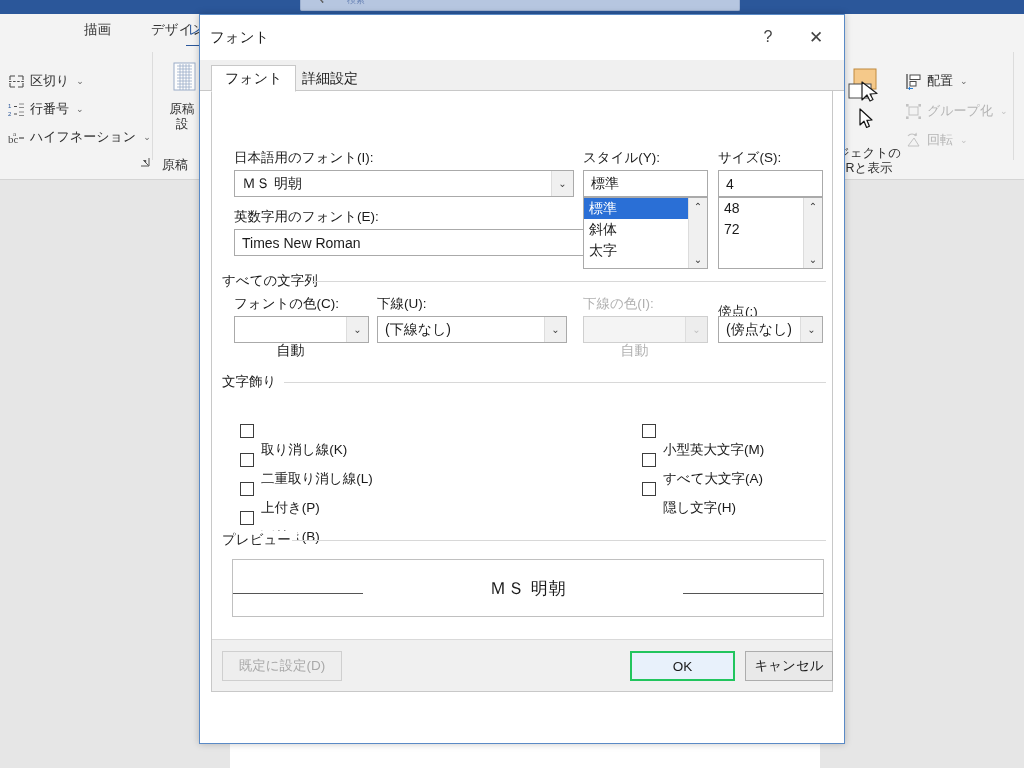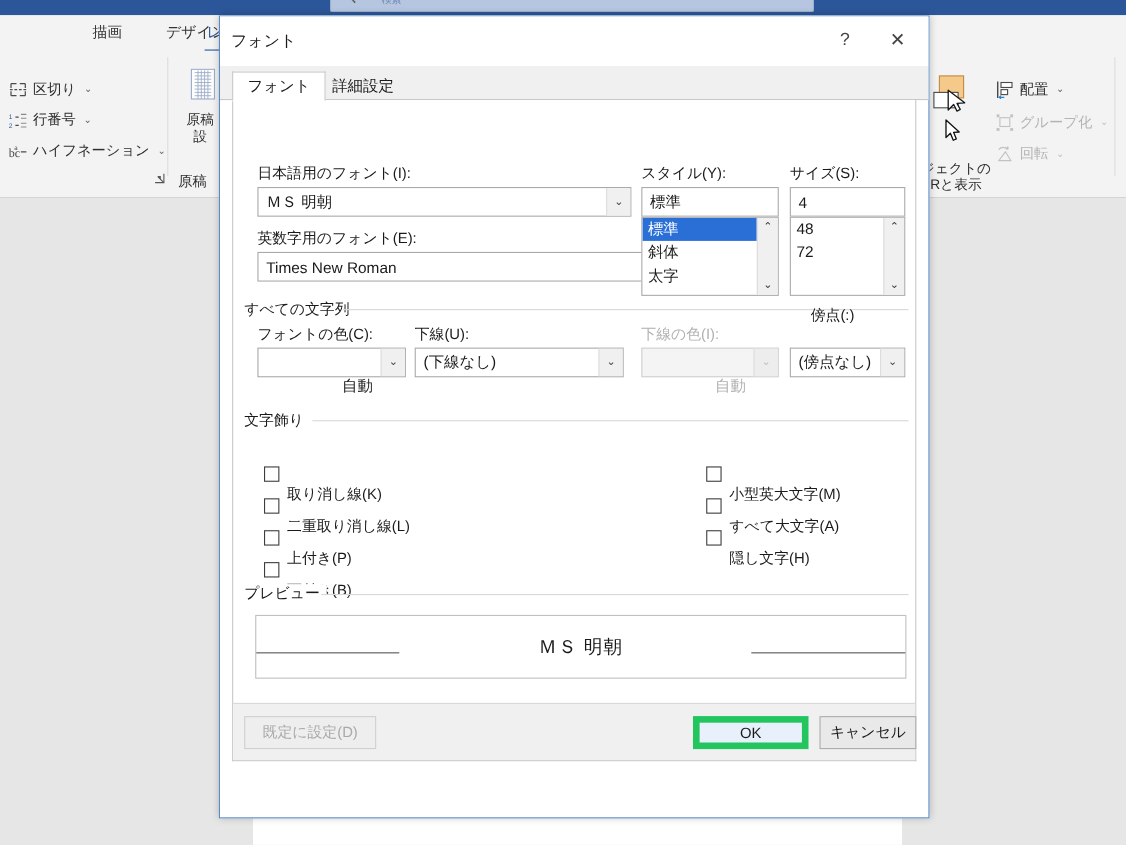--- a/index.html
+++ b/index.html
@@ -137,21 +137,21 @@
   .lbl.dim { color: #b0b0b0; }
 
   .combo {
     position: absolute; height: 27px; background: #fff;
     border: 1px solid #aaaaaa; display: flex; align-items: center;
   }
   .combo .val {
     flex: 1; padding: 0 7px; font-size: 14px; color: #1a1a1a;
     white-space: nowrap; overflow: hidden;
   }
-  .combo .val.center { text-align: right; margin-top: 43px; }
+  .combo .val.center { text-align: center; margin-top: 43px; }
   .combo .arrow {
     width: 22px; height: 25px; flex: 0 0 22px;
     display: flex; align-items: center; justify-content: center;
     font-size: 10px; color: #444; background: #f0f0f0;
     border-left: 1px solid #ddd;
   }
   .combo.dim { background: #f4f4f4; border-color: #cfcfcf; }
   .combo.dim .val { color: #b0b0b0; }
   .combo.dim .arrow { color: #c0c0c0; background: #ededed; }
 
@@ -209,21 +209,21 @@
   .dlg-footer {
     position: absolute; left: 0; right: 0; bottom: 0; height: 52px;
     background: #f0f0f0; border-top: 1px solid #d9d9d9;
   }
   .btn {
     position: absolute; height: 30px;
     display: flex; align-items: center; justify-content: center;
     font-size: 13.5px; color: #1a1a1a;
     background: #e9e9e9; border: 1px solid #adadad;
   }
-  .btn.default { background: #e8f1fb; border: 6px solid #22c55e; }
+  .btn.default { background: #e8f1fb; border: 2px solid #22c55e; }
   .btn.disabled { color: #a9a9a9; background: #eeeeee; border-color: #cfcfcf; }
 
   
   .cursor { position: absolute; width: 15px; height: 22px; pointer-events: none; }
 </style>
 </head>
 <body>
 
 <div id="app">
 
@@ -449,21 +449,21 @@
       <div class="val">(下線なし)</div>
       <div class="arrow">⌄</div>
     </div>
 
     <div class="lbl dim" style="left:371px; top:204px;">下線の色(I):</div>
     <div class="combo dim" style="left:371px; top:225px; width:125px;">
       <div class="val center">自動</div>
       <div class="arrow">⌄</div>
     </div>
 
-    <div class="lbl" style="left:506px; top:187px;margin-left:19px;">傍点(:)</div>
+    <div class="lbl" style="left:506px; top:212px;">傍点(:)</div>
     <div class="combo" style="left:506px; top:225px; width:105px;">
       <div class="val">(傍点なし)</div>
       <div class="arrow">⌄</div>
     </div>
 
     <div class="fieldset" style="left:10px; top:282px; width:604px; height:16px;">
       <div class="fs-label">文字飾り</div>
       <div class="fs-line" style="left:62px; right:0;"></div>
     </div>
 

